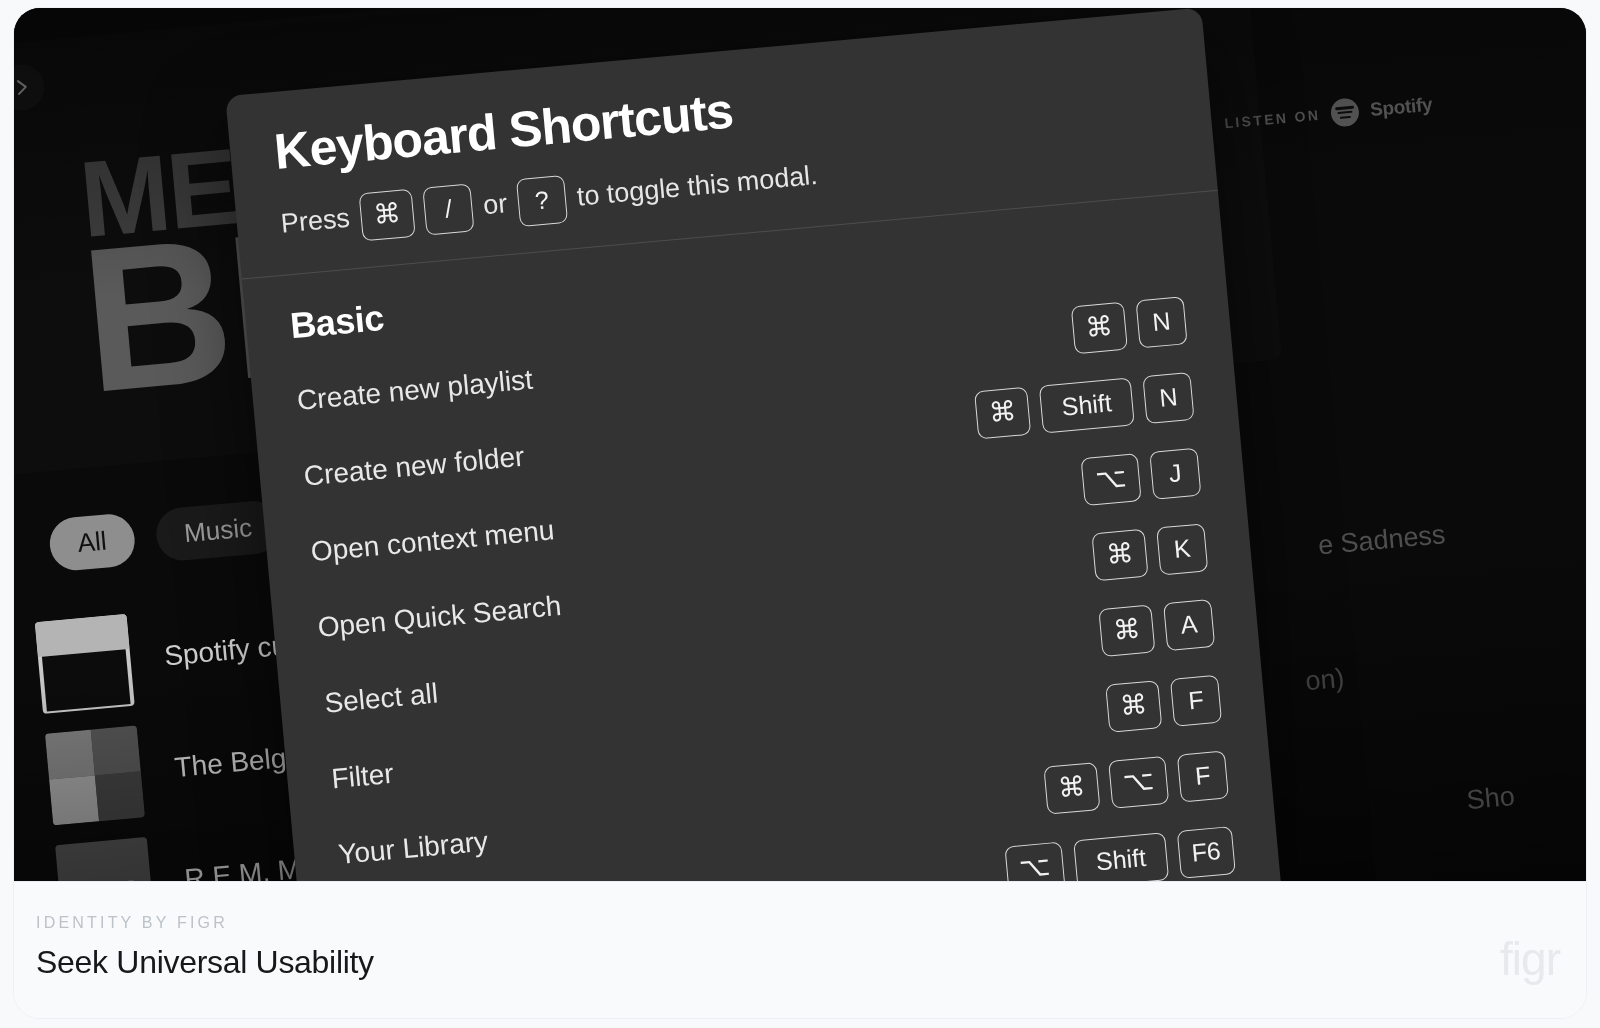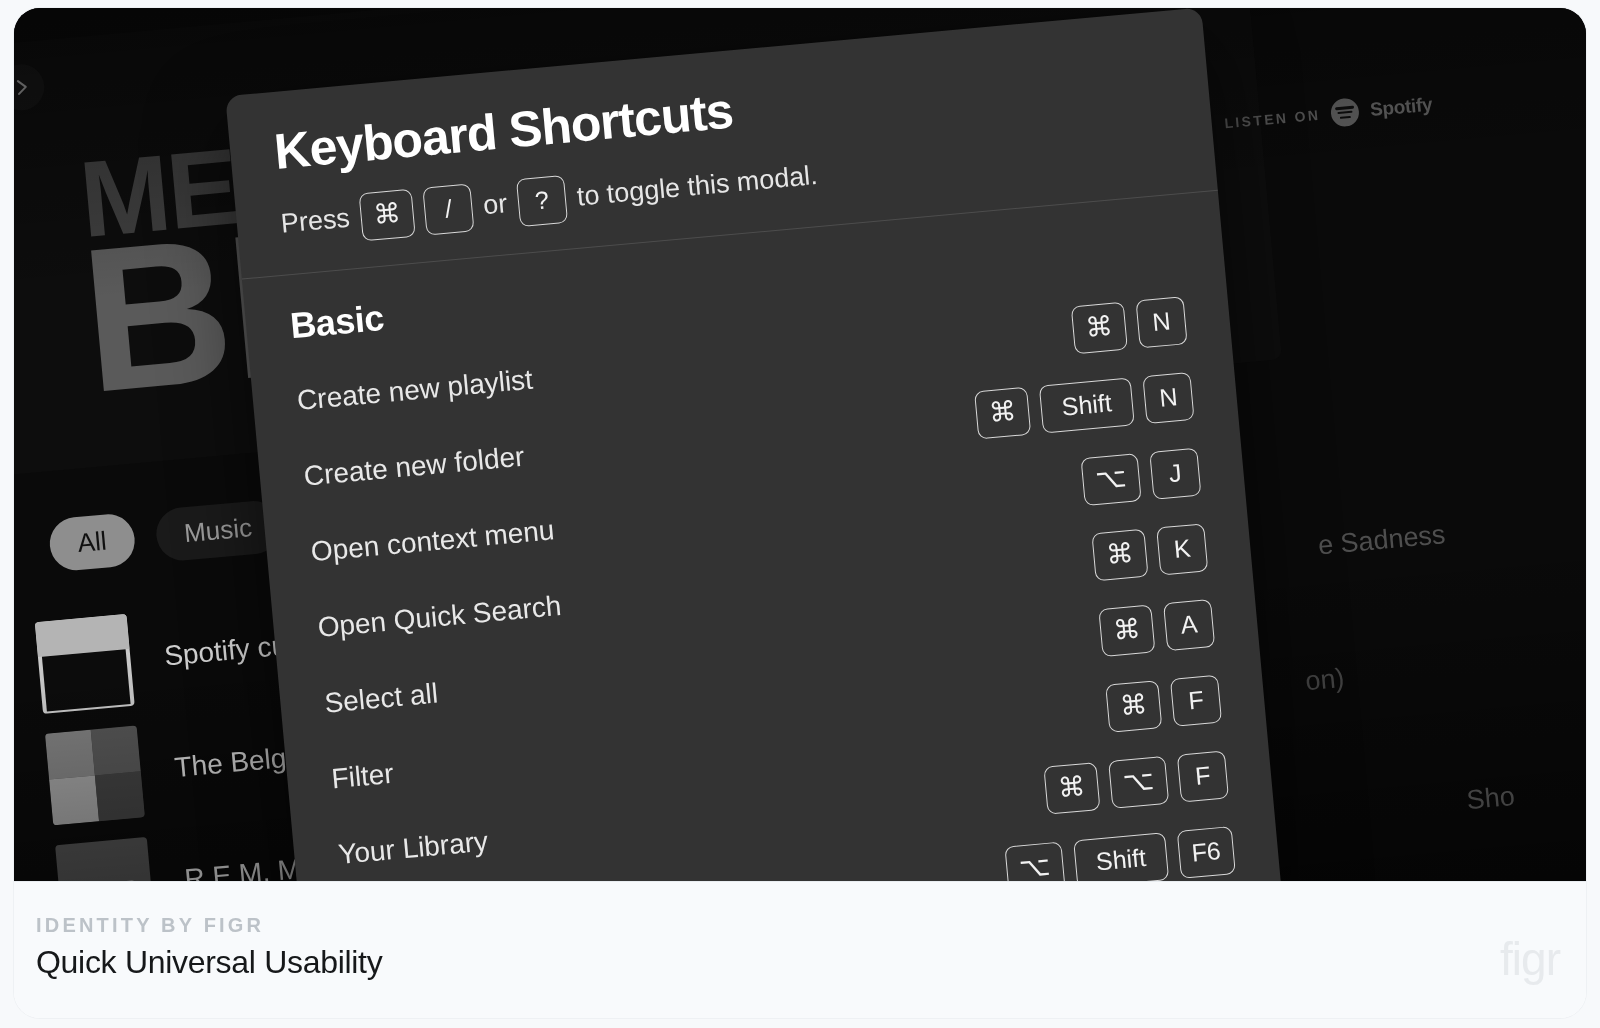--- a/index.html
+++ b/index.html
@@ -277,23 +277,23 @@
     width: 1572px;
     height: 137px;
     background: #f8fafc;
     border-top: 1px solid #e9edf1;
   }
   .cap-eyebrow {
     position: absolute;
     left: 22px;
     top: 32px;
     color: #bcc2c8;
-    font-size: 20px;
+    font-size: 16px;
     letter-spacing: 3.2px;
-    font-weight: 700;
+    font-weight: 400;
   }
   .cap-title {
     position: absolute;
     left: 22px;
     top: 62px;
     color: #16181a;
     font-size: 32px;
     letter-spacing: -.3px;
   }
   .cap-logo {
@@ -458,17 +458,17 @@
               <span class="key wide">Shift</span>
               <span class="key">F6</span>
             </div>
           </div>
         </div>
       </div>
     </div>
 
     <div id="caption">
       <div class="cap-eyebrow">IDENTITY BY FIGR</div>
-      <div class="cap-title">Quick Universal Usability</div>
+      <div class="cap-title">Seek Universal Usability</div>
       <div class="cap-logo">figr</div>
     </div>
   </div>
 </div>
 
 </body></html>

